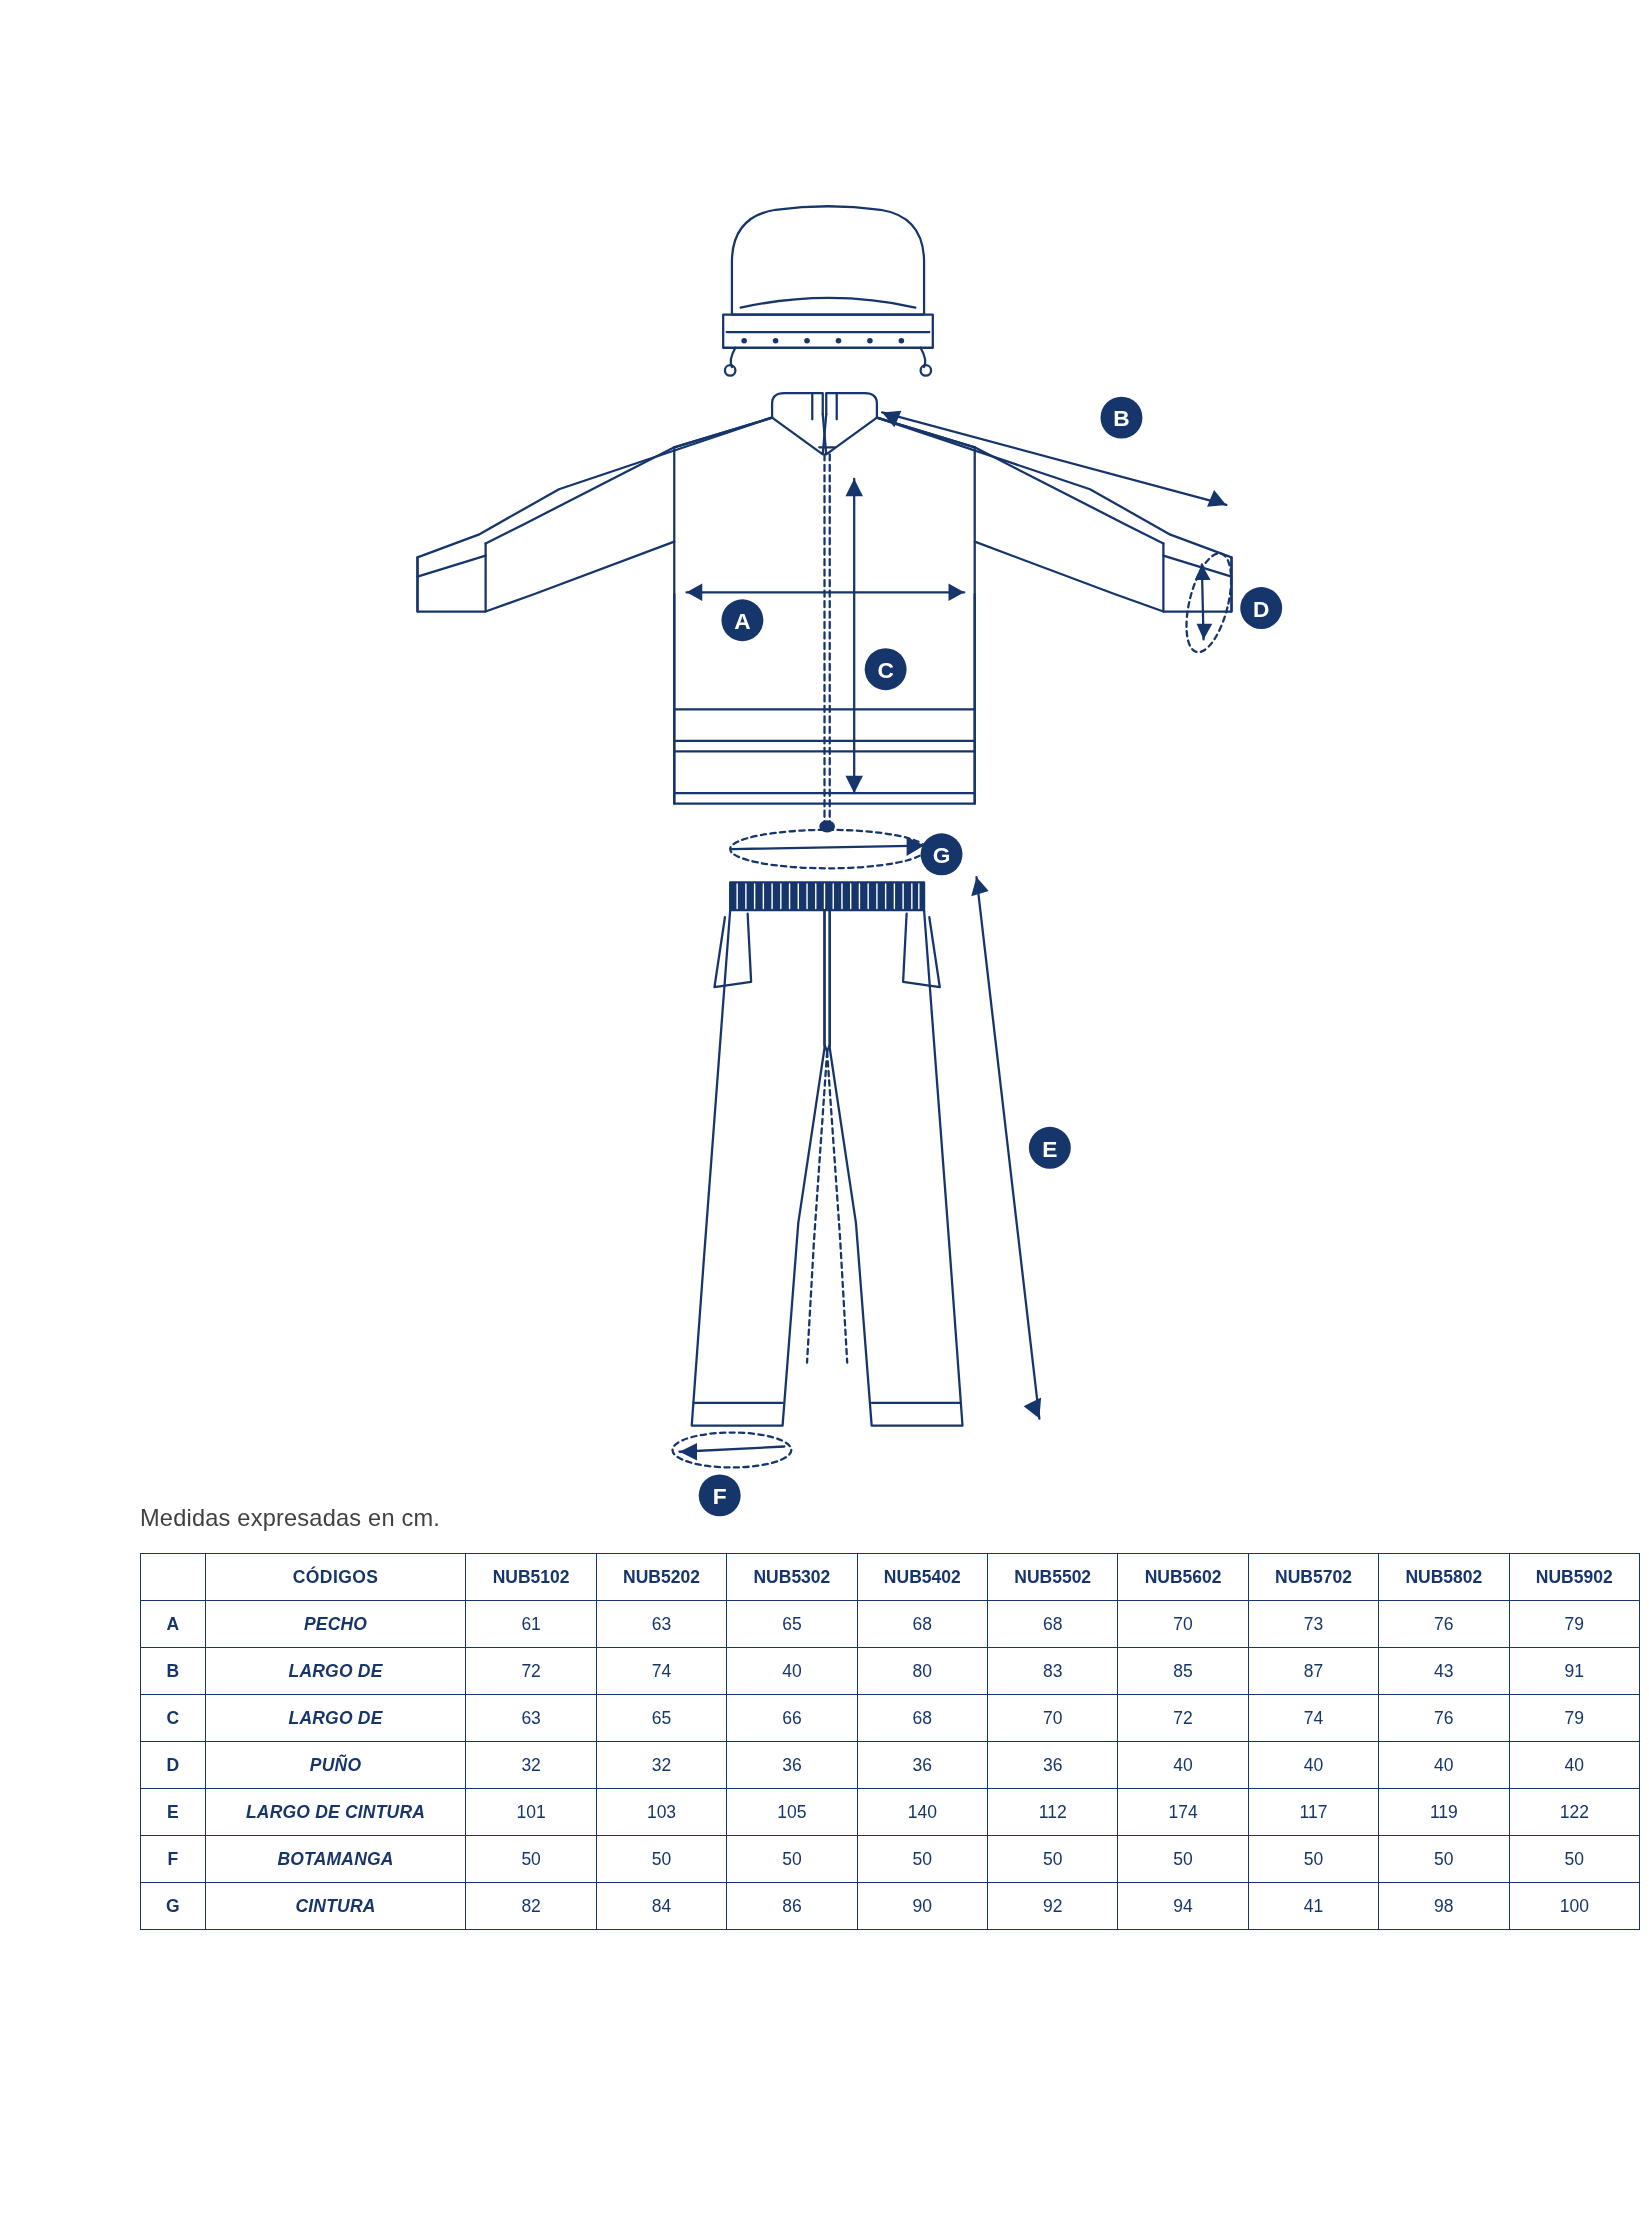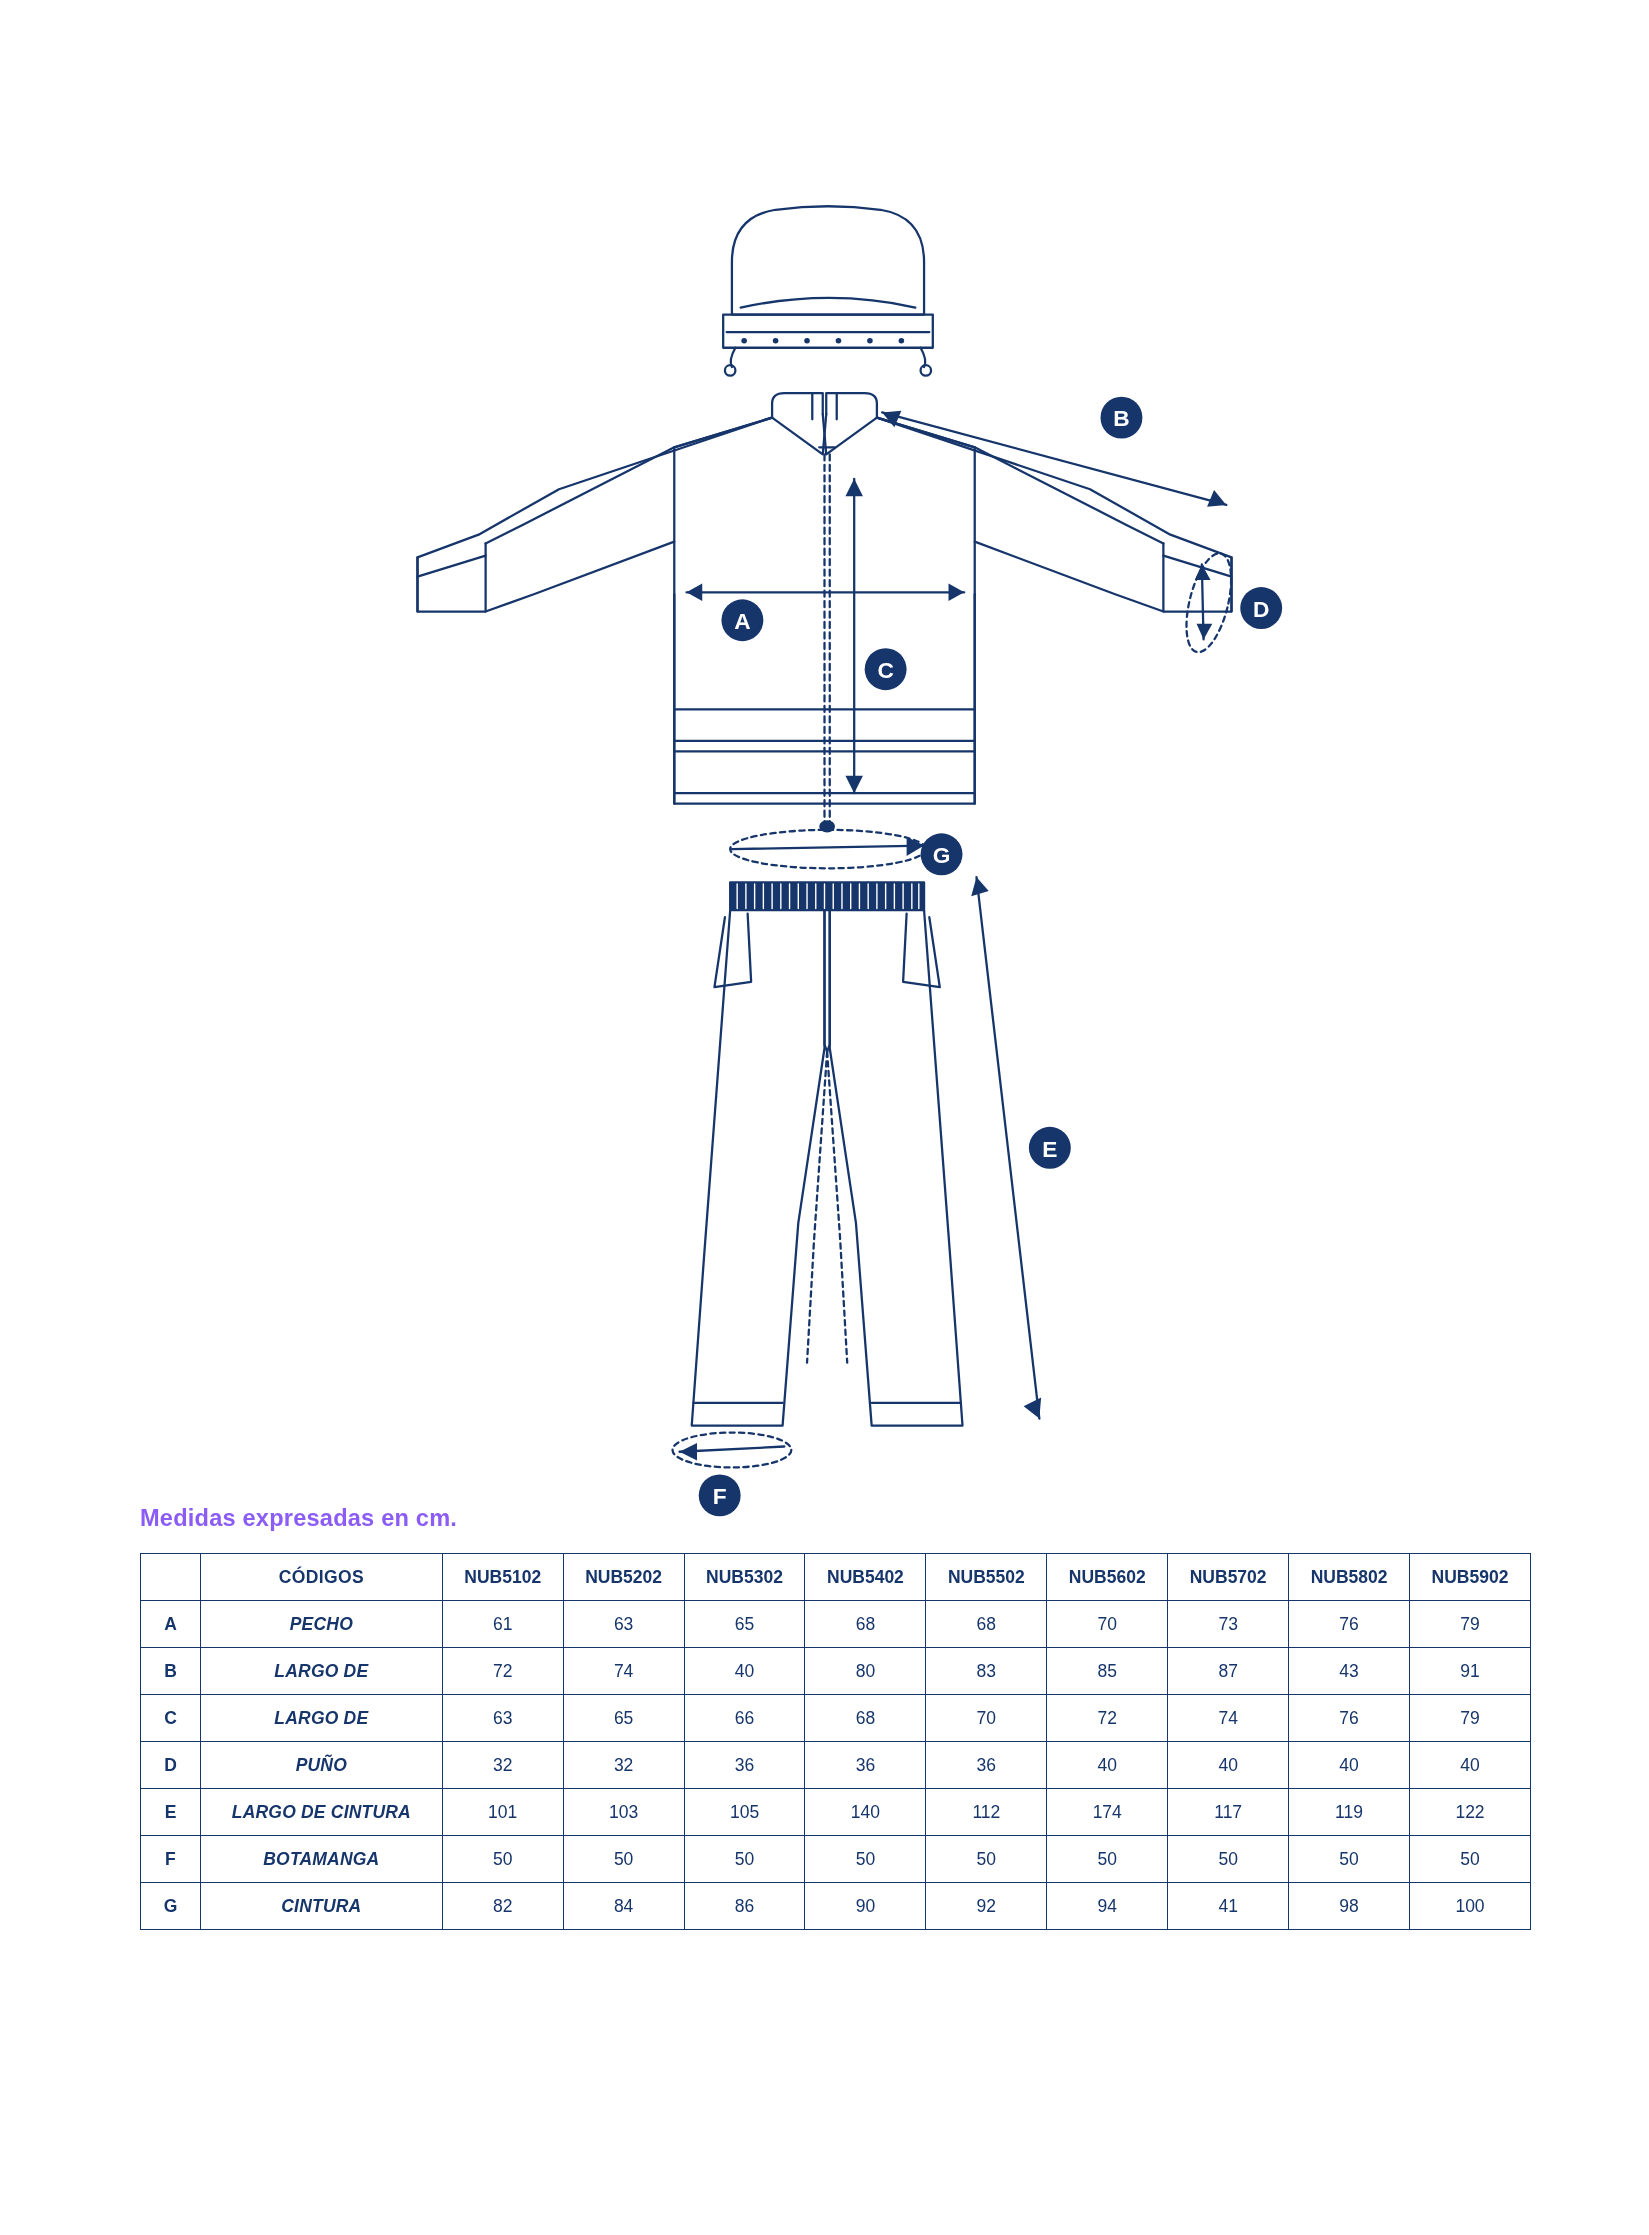--- a/index.html
+++ b/index.html
@@ -35,31 +35,31 @@
     width: 100%;
     height: 100%;
   }
 
   
   .caption {
     position: absolute;
     left: 140px;
     top: 1505px;
     font-size: 23.6px;
-    font-weight: bold;
+    font-weight: normal;
     letter-spacing: 0.2px;
-    color: #8b5cf6;
+    color: #404040;
   }
 
   
   .table-wrap {
     position: absolute;
     left: 140px;
     top: 1553px;
-    width: 1391px;
+    width: 1500px;
   }
   table.size-table {
     border-collapse: collapse;
     width: 100%;
     table-layout: fixed;
   }
   table.size-table td, table.size-table th {
     border: 1.3px solid #16356b;
     text-align: center;
     vertical-align: middle;

